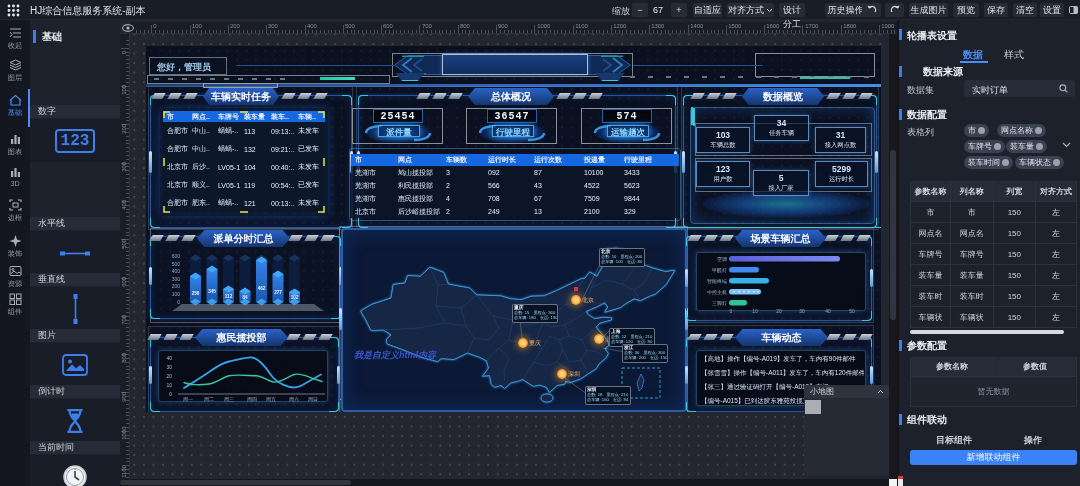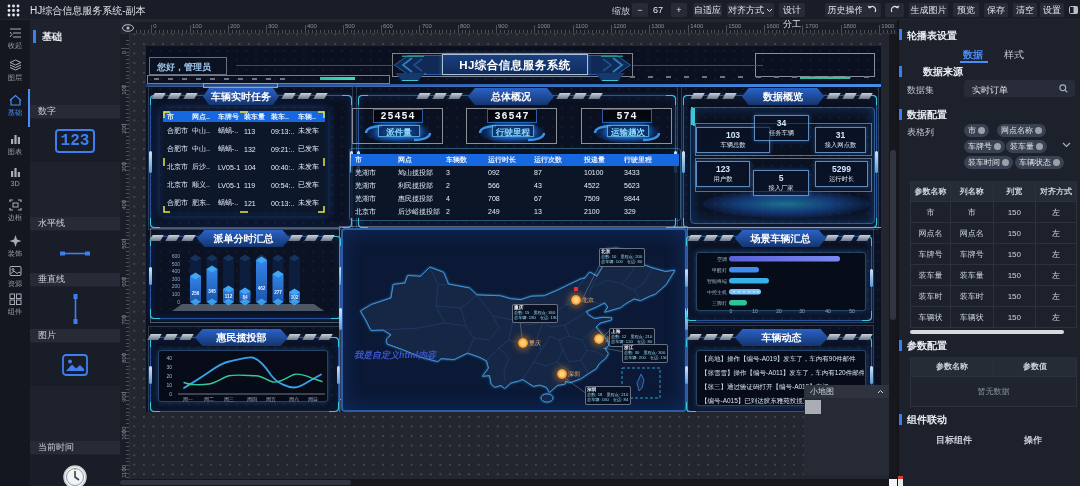--- a/index.html
+++ b/index.html
@@ -240,20 +240,32 @@
           </svg>
         </div>
       </div>
     <div class="lpItem" style="top:309px">
         <div class="lab">图片</div>
         <div class="ico">
           <svg width="26" height="22" viewBox="0 0 26 22">
             <rect x="1" y="1" width="24" height="20" rx="3" fill="none" stroke="#3e7ef0" stroke-width="1.8"></rect>
             <circle cx="8" cy="7.5" r="2" fill="#3e7ef0"></circle>
             <path d="M4 17 L10 10.5 L14 14.5 L18 11 L22 15 V17 Z" fill="#3e7ef0"></path>
+          </svg>
+        </div>
+      </div>
+    <div class="lpItem" style="top:365px">
+        <div class="lab">倒计时</div>
+        <div class="ico">
+          <svg width="22" height="26" viewBox="0 0 20 24">
+            <g stroke="#3e7ef0" stroke-width="2" fill="none">
+              <path d="M3 2 H17 M3 22 H17"></path>
+              <path d="M5 2 C5 8 9 10 10 12 C11 14 15 16 15 22 M15 2 C15 8 11 10 10 12 C9 14 5 16 5 22"></path>
+            </g>
+            <path d="M7 5 C7 8 9 9.5 10 10.5 C11 9.5 13 8 13 5 Z" fill="#3e7ef0"></path>
           </svg>
         </div>
       </div>
     <div class="lpItem" style="top:421px">
         <div class="lab">当前时间</div>
         <div class="ico">
           <svg width="26" height="26" viewBox="0 0 26 26">
             <circle cx="13" cy="13" r="11" fill="#f2f4f6" stroke="#c8cdd5" stroke-width="1.5"></circle>
             <circle cx="13" cy="13" r="8.5" fill="none" stroke="#7a828e" stroke-width="0.8"></circle>
             <path d="M13 7 V13 L17 16" stroke="#394250" stroke-width="1.6" fill="none"></path>
@@ -631,21 +643,20 @@
         <svg class="abs" style="left:2px;top:2px" width="237" height="20" viewBox="0 0 237 20">
           <path d="M14 0.5 H223 L236.5 10 L223 19.5 H14 L0.5 10 Z" fill="#102a55" stroke="#2a5ca8" stroke-width="1"></path>
           <path d="M18 3 L9 10 L18 17" stroke="#2e7fc0" stroke-width="1.8" fill="none"></path>
           <path d="M28 4 L20 10 L28 16" stroke="#1d4f92" stroke-width="1.6" fill="none"></path>
           <path d="M219 3 L228 10 L219 17" stroke="#2e7fc0" stroke-width="1.8" fill="none"></path>
           <path d="M209 4 L217 10 L209 16" stroke="#1d4f92" stroke-width="1.6" fill="none"></path>
           <path d="M8 1.2 H30 M207 1.2 H229" stroke="#27908a" stroke-width="1.5"></path>
           <path d="M10 18.8 H32 M205 18.8 H227" stroke="#27908a" stroke-width="1.5"></path>
         </svg>
         <div class="abs" style="left:50px;top:1px;width:146px;height:21px;background:linear-gradient(180deg,#1a4080,#0f2c5e);border:1px solid #aebfd6;box-shadow:0 0 4px rgba(100,170,255,.5)"></div>
-        <div class="abs" style="left:50px;top:5px;width:146px;text-align:center;font-size:11.5px;font-weight:bold;color:#fff;white-space:nowrap;letter-spacing:0.5px">HJ综合信息服务系统</div>
       </div>
 
       <div class="sel" style="left:609px;top:7px;width:120px;height:24px"></div>
 
       <div class="sel" style="left:1px;top:29px;width:243px;height:9px;border-color:#777d86"></div>
       <div class="abs" style="left:8px;top:32px;width:132px;height:2px;background:repeating-linear-gradient(90deg,#6a7380 0 5px,transparent 5px 14px)"></div>
       <div class="abs" style="left:174px;top:31px;width:35px;height:3px;background:linear-gradient(90deg,#2ec4a0,#35e0c0)"></div>
       <div class="abs" style="left:249px;top:27px;width:30px;height:8px;background:#16386e;border-bottom:1px solid #38c8d8;clip-path:polygon(0 0,100% 0,76% 100%,24% 100%)"></div>
       <div class="abs" style="left:449px;top:27px;width:30px;height:8px;background:#16386e;border-bottom:1px solid #38c8d8;clip-path:polygon(0 0,100% 0,76% 100%,24% 100%)"></div>
       <div class="abs" style="left:484px;top:30px;width:246px;height:2px;background:repeating-linear-gradient(90deg,#6a7380 0 5px,transparent 5px 18px)"></div>
@@ -856,21 +867,21 @@
             <i style="left:16px"></i>
             <i style="left:32px"></i>
           </div>
       </div>
       <div class="abs" style="left:544px;top:61px;width:185px;height:117px;border:1px solid rgba(90,160,220,0.5);border-radius:4px;box-shadow:inset 0 0 14px rgba(40,120,220,0.35)">
         <i class="ca tl"></i><i class="ca tr"></i><i class="ca bl"></i><i class="ca br"></i>
       </div>
       <div class="sel" style="left:549px;top:77px;width:177px;height:33px;border-color:rgba(150,160,175,0.65)"></div>
       <div class="sel" style="left:549px;top:112px;width:177px;height:34px;border-color:rgba(150,160,175,0.65)"></div>
       <div class="platform" style="left:556px;top:144px;width:168px;height:28px;background:radial-gradient(ellipse at center,rgba(40,190,230,0.55) 0%,rgba(30,110,220,0.45) 40%,rgba(20,60,160,0.15) 70%,transparent 100%)"></div>
-      <div class="statbox" style="left:550px;top:81px;width:74px;height:26px">
+      <div class="statbox" style="left:550px;top:81px;width:54px;height:26px">
           <span class="n">103</span>
           <span class="l">车辆总数</span>
         </div>
       <div class="statbox" style="left:608px;top:69px;width:55px;height:26px">
           <span class="n">34</span>
           <span class="l">任务车辆</span>
         </div>
       <div class="statbox" style="left:669px;top:81px;width:51px;height:26px">
           <span class="n">31</span>
           <span class="l">接入网点数</span>
@@ -1278,16 +1289,17 @@
           <div class="td" style="width:83px">参数值</div>
         </div>
       <div class="tr" style="height:30px;line-height:30px;background:#20242e">
           <div class="td" style="width:167px;color:#8891a2">暂无数据</div>
         </div>
     </div>
     <div class="rpAccent" style="left:0px;top:394px"></div>
     <div class="rpTitle" style="left:8px;top:393px">组件联动</div>
     <div class="abs" style="left:37px;top:414px;font-size:9px;color:#c8cdd6;font-weight:bold">目标组件</div>
     <div class="abs" style="left:125px;top:414px;font-size:9px;color:#c8cdd6;font-weight:bold">操作</div>
+    <div class="abs" style="left:11px;top:430px;width:167px;height:15px;background:#3b82f6;border-radius:3px;color:#fff;font-size:9px;line-height:15px;text-align:center">新增联动组件</div>
     <div class="abs" style="left:-1px;top:456px;width:5px;height:10px;background:#e8e9ec;border-top:3px solid #d04038"></div>
   </div>
 
 </div>
 
 </body></html>

